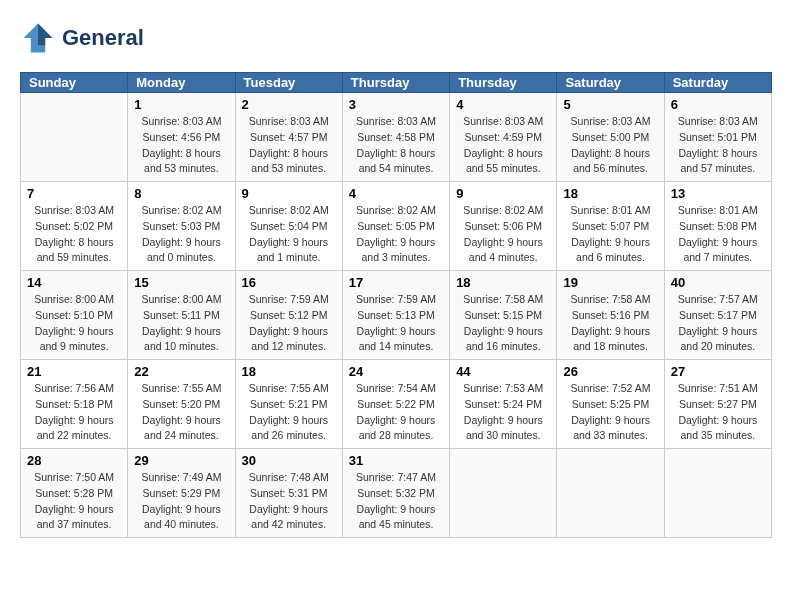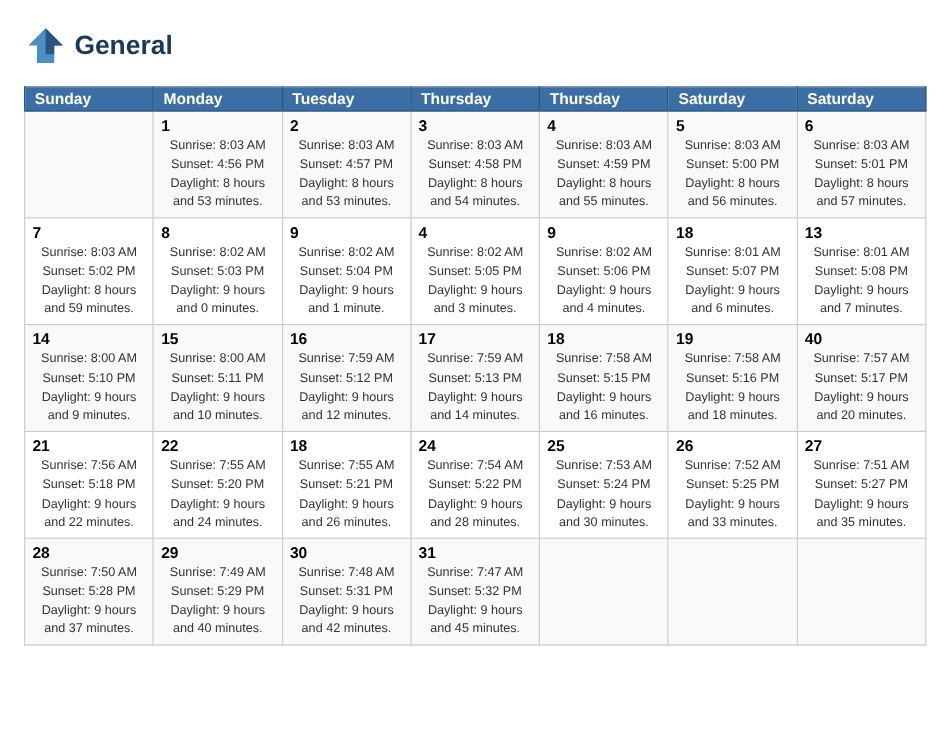--- a/index.html
+++ b/index.html
@@ -214,21 +214,21 @@
         </td>
         <td>
           <div class="day-num">18</div>
           <div class="day-info">Sunrise: 7:55 AM<br>Sunset: 5:21 PM<br>Daylight: 9 hours<br>and 26 minutes.</div>
         </td>
         <td>
           <div class="day-num">24</div>
           <div class="day-info">Sunrise: 7:54 AM<br>Sunset: 5:22 PM<br>Daylight: 9 hours<br>and 28 minutes.</div>
         </td>
         <td>
-          <div class="day-num">25</div>
+          <div class="day-num">44</div>
           <div class="day-info">Sunrise: 7:53 AM<br>Sunset: 5:24 PM<br>Daylight: 9 hours<br>and 30 minutes.</div>
         </td>
         <td>
           <div class="day-num">26</div>
           <div class="day-info">Sunrise: 7:52 AM<br>Sunset: 5:25 PM<br>Daylight: 9 hours<br>and 33 minutes.</div>
         </td>
         <td>
           <div class="day-num">27</div>
           <div class="day-info">Sunrise: 7:51 AM<br>Sunset: 5:27 PM<br>Daylight: 9 hours<br>and 35 minutes.</div>
         </td>

